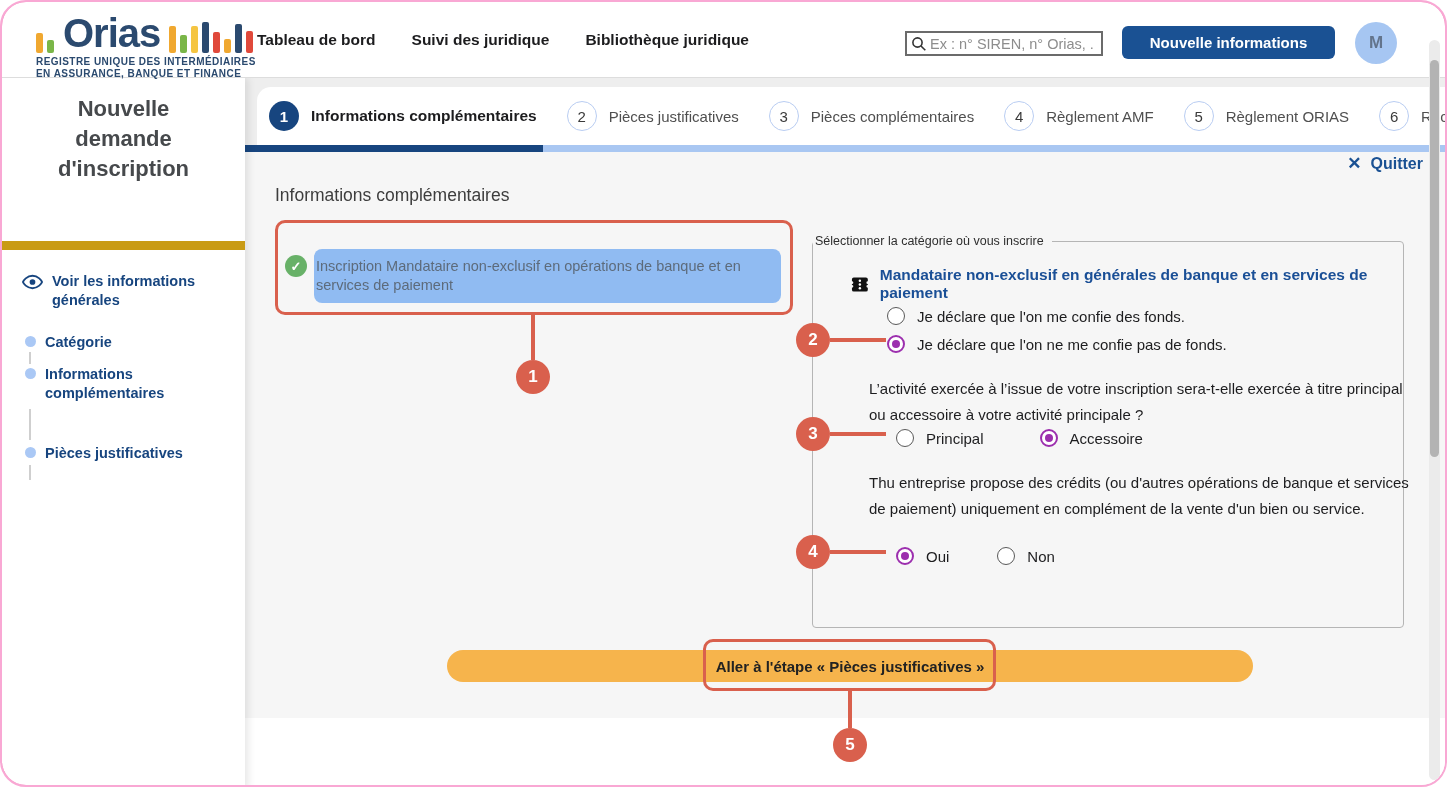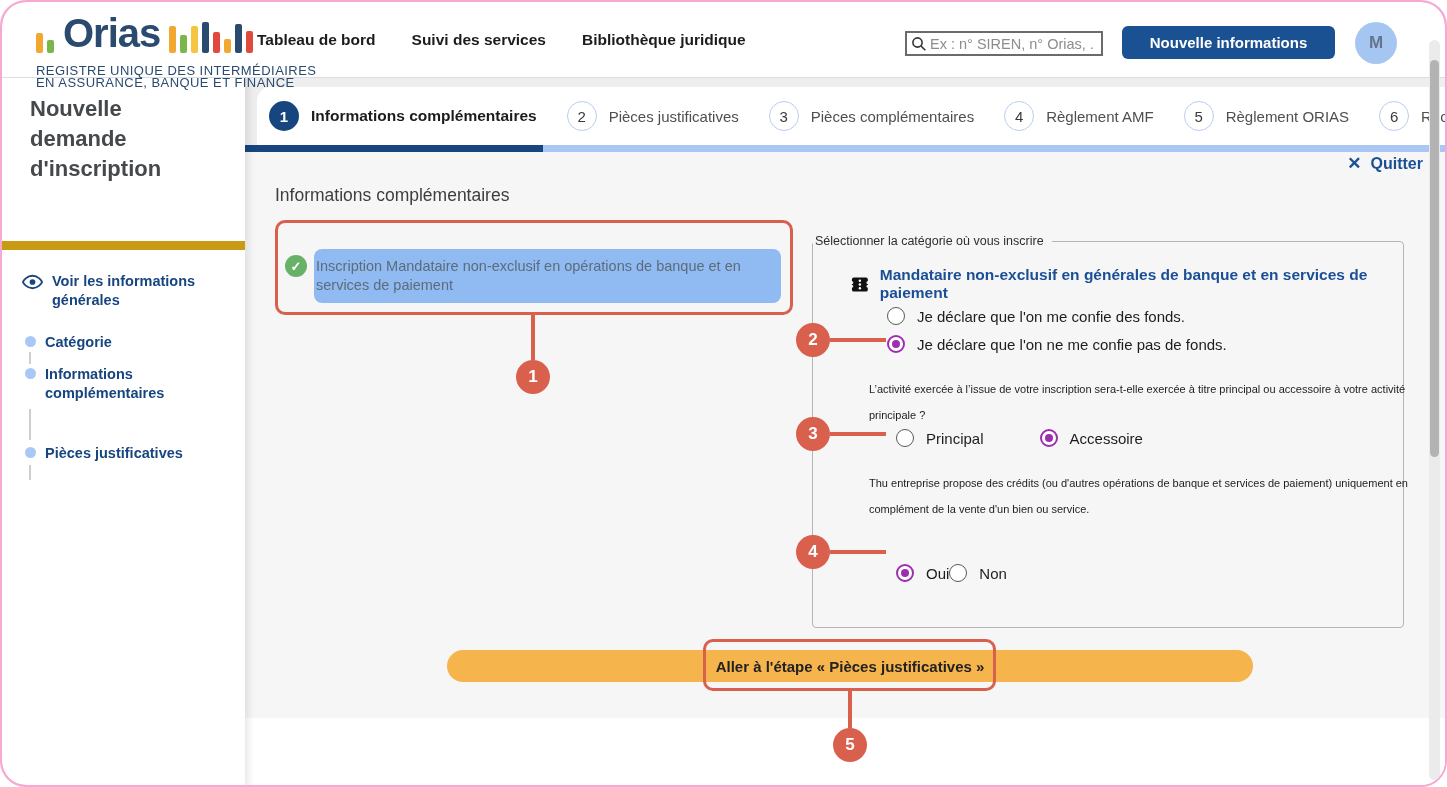--- a/index.html
+++ b/index.html
@@ -7,36 +7,36 @@
   .window { position:relative; width:1447px; height:787px; background:#ec4899;
             border:2px solid #f9a8d4; border-radius:26px; overflow:hidden; }
 
   
   .header { position:absolute; left:0; top:0; width:100%; height:76px; background:#fff;
             border-bottom:1px solid #ddd; z-index:30; }
   .logo { position:absolute; left:34px; top:9px; }
   .logo-row { display:flex; align-items:flex-end; gap:4px; height:42px; }
   .lbar { width:7px; border-radius:2px; }
   .logo-text { font-size:40px; font-weight:bold; color:#2b4a6f; line-height:40px; margin:0 5px; letter-spacing:-1px; }
-  .tagline { color:#2b4a6f; font-size:13px; font-weight:normal; letter-spacing:0.45px; line-height:11.5px; margin-top:12px; white-space:nowrap; }
+  .tagline { color:#2b4a6f; font-size:10px; font-weight:bold; letter-spacing:0.45px; line-height:11.5px; margin-top:3px; white-space:nowrap; }
   .nav { position:absolute; left:255px; top:0; height:76px; display:flex; align-items:center; gap:36px; }
   .nav-item { font-size:15.5px; font-weight:bold; color:#1c1c1e; cursor:pointer; }
   .search { position:absolute; left:903px; top:29px; width:198px; height:25px; border:2px solid #6b6b6b;
             background:#fff; display:flex; align-items:center; padding:0 4px; }
   .search input { border:none; outline:none; width:100%; font-size:14.5px; color:#444; font-family:"Liberation Sans",sans-serif; }
   .search input::placeholder { color:#8d8d8d; }
   .btn-primary { position:absolute; left:1120px; top:24px; width:213px; height:33px; background:#1a5193; color:#fff;
                  font-size:15px; font-weight:bold; border:none; border-radius:6px; cursor:pointer; font-family:"Liberation Sans",sans-serif; }
   .avatar { position:absolute; left:1353px; top:20px; width:42px; height:42px; border-radius:50%;
             background:#a6c6f2; color:#63748c; font-weight:bold; font-size:17px; display:flex; align-items:center; justify-content:center; }
 
   
   .sidebar { position:absolute; left:0; top:76px; width:243px; height:711px; background:#fff; z-index:20;
              box-shadow:3px 0 8px rgba(0,0,0,0.10); }
-  .sb-title { position:absolute; top:16px; left:0; width:100%; text-align:left; font-size:22px; font-weight:bold;
+  .sb-title { position:absolute; top:16px; left:0; width:100%; text-align:center; font-size:22px; font-weight:bold;
               color:#46494c; line-height:30px; padding:0 28px; }
   .gold-bar { position:absolute; top:163px; left:0; width:100%; height:9px; background:#c99b15; }
   .sb-item { position:absolute; left:20px; width:200px; display:flex; gap:9px; align-items:flex-start; cursor:pointer; }
   .sb-item .txt { font-size:14.5px; font-weight:bold; color:#17457f; line-height:19px; }
   .bullet { width:11px; height:11px; border-radius:50%; background:#aac8f5; margin-top:3px; flex:0 0 11px; margin-left:3px; }
   .conn { position:absolute; left:27px; width:2px; background:#cfcfcf; }
 
   
   .main { position:absolute; left:243px; top:76px; width:1204px; height:711px; background:#eeeeee; }
   .stepper-card { position:absolute; left:12px; top:9px; right:0; height:58px; background:#fff;
@@ -67,21 +67,21 @@
   
   fieldset.cat { position:absolute; left:567px; top:82px; width:592px; height:394px; border:1.5px solid #b5b5b5; border-radius:4px; }
   fieldset.cat legend { font-size:12.5px; color:#2e2e2e; padding:0 8px 0 2px; margin-left:0; }
   .cat-title { position:absolute; left:38px; top:18px; display:flex; align-items:center; gap:11px; }
   .cat-title .t { font-size:15.5px; font-weight:bold; color:#1a4f96; }
   .radio-row { position:absolute; display:flex; align-items:center; gap:12px; cursor:pointer; }
   .radio { width:18px; height:18px; border-radius:50%; background:#fff; border:1.5px solid #595959; flex:0 0 18px; position:relative; }
   .radio.selected { border:2px solid #9c2fae; }
   .radio.selected::after { content:""; position:absolute; inset:3px; border-radius:50%; background:#9c2fae; }
   .radio-label { font-size:15px; color:#1d1d1f; }
-  .question { position:absolute; left:56px; width:545px; font-size:11px; color:#1d1d1f; line-height:26px; }
+  .question { position:absolute; left:56px; width:545px; font-size:15px; color:#1d1d1f; line-height:26px; }
   .inline-opts { position:absolute; display:flex; align-items:flex-end; }
 
   
   .next-btn { position:absolute; left:202px; top:498px; width:806px; height:32px; background:#f6b44c; border:none;
               border-radius:16px; font-size:15px; font-weight:bold; color:#222; cursor:pointer; font-family:"Liberation Sans",sans-serif; }
 
   
   .ann-rect { position:absolute; border:3.5px solid #d9604d; border-radius:10px; z-index:15; pointer-events:none; }
   .ann-line { position:absolute; background:#d9604d; z-index:15; pointer-events:none; }
   .ann-circle { position:absolute; width:34px; height:34px; border-radius:50%; background:#d9604d; color:#fff;
@@ -112,21 +112,21 @@
         <span class="lbar" style="height:22px;background:#e0493b"></span>
       </div>
       <div class="tagline">
         <div>REGISTRE UNIQUE DES INTERMÉDIAIRES</div>
         <div>EN ASSURANCE, BANQUE ET FINANCE</div>
       </div>
     </div>
 
     <div class="nav">
       <span class="nav-item">Tableau de bord</span>
-      <span class="nav-item">Suivi des services</span>
+      <span class="nav-item">Suivi des juridique</span>
       <span class="nav-item">Bibliothèque juridique</span>
     </div>
 
     <div class="search">
       <svg width="16" height="16" viewBox="0 0 16 16" style="flex:0 0 16px;margin-right:3px">
         <circle cx="6.5" cy="6.5" r="4.6" fill="none" stroke="#333" stroke-width="1.6"></circle>
         <line x1="10" y1="10" x2="14.3" y2="14.3" stroke="#333" stroke-width="1.6"></line>
       </svg>
       <input type="text" placeholder="Ex : n° SIREN, n° Orias, ." style="">
     </div>
@@ -243,21 +243,21 @@
             <span class="radio-label">Principal</span>
           </div>
           <div style="display:flex;align-items:center;gap:12px">
             <span class="radio selected"></span>
             <span class="radio-label">Accessoire</span>
           </div>
         </div>
 
         <div class="question" style="top:222px">Thu entreprise propose des crédits (ou d'autres opérations de banque et services de paiement) uniquement en complément de la vente d'un bien ou service.</div>
 
-        <div class="inline-opts" style="left:83px;top:316px;">
+        <div class="inline-opts" style="left:83px;top:299px;gap:48px">
           <div style="display:flex;align-items:center;gap:12px">
             <span class="radio selected"></span>
             <span class="radio-label">Oui</span>
           </div>
           <div style="display:flex;align-items:center;gap:12px">
             <span class="radio"></span>
             <span class="radio-label">Non</span>
           </div>
         </div>
       </fieldset>

